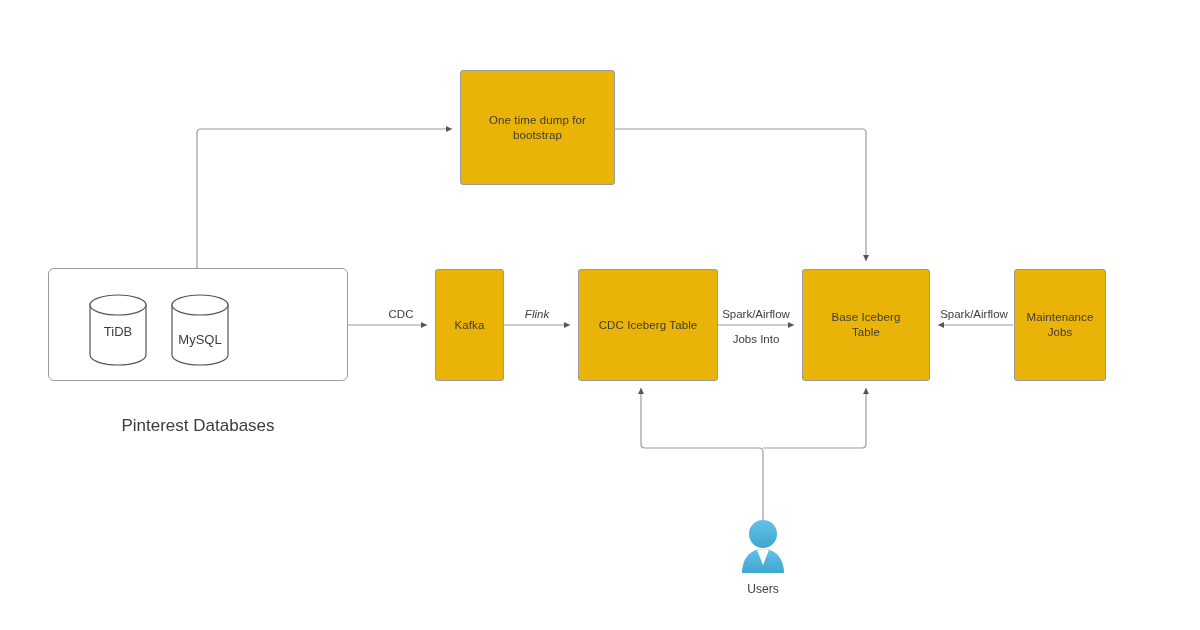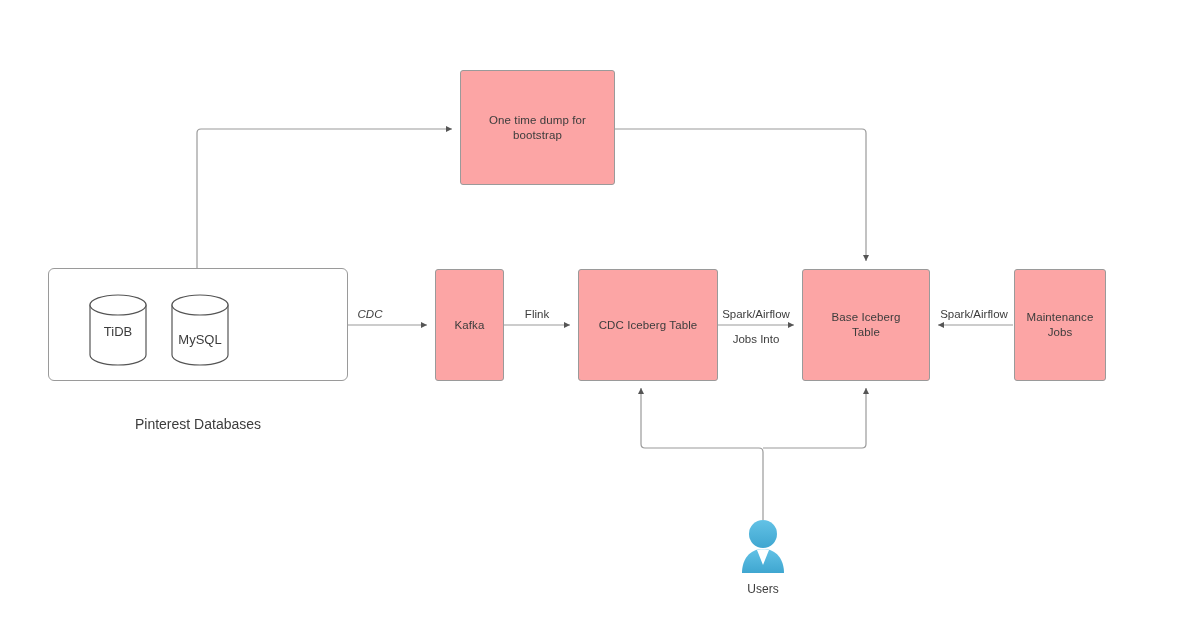--- a/index.html
+++ b/index.html
@@ -24,21 +24,21 @@
     top: 0;
     width: 1200px;
     height: 630px;
     pointer-events: none;
   }
   .node {
     position: absolute;
     box-sizing: border-box;
     border: 1px solid #9a9a9a;
     border-radius: 3px;
-    background: #fca5a5;
+    background: #eab308;
     display: flex;
     align-items: center;
     justify-content: center;
     text-align: center;
     color: #3c3c3c;
     font-size: 11.5px;
     line-height: 1.3;
     letter-spacing: 0.1px;
     z-index: 2;
   }
@@ -46,21 +46,21 @@
     position: absolute;
     box-sizing: border-box;
     border: 1px solid #9a9a9a;
     border-radius: 6px;
     background: #ffffff;
     z-index: 1;
   }
   .group-caption {
     position: absolute;
     color: #3c3c3c;
-    font-size: 14px;
+    font-size: 17px;
     text-align: center;
     white-space: nowrap;
     z-index: 2;
   }
   .cyl {
     position: absolute;
     z-index: 3;
   }
   .cyl svg { display: block; }
   .cyl-label {
@@ -162,23 +162,23 @@
   <div class="node" style="left:460px; top:70px; width:155px; height:115px; padding:0 10px;">One time dump for bootstrap</div>
 
   <div class="node" style="left:435px; top:269px; width:69px; height:112px;text-align:right;">Kafka</div>
 
   <div class="node" style="left:578px; top:269px; width:140px; height:112px; padding:0 14px;">CDC Iceberg Table</div>
 
   <div class="node" style="left:802px; top:269px; width:128px; height:112px; padding:0 16px;">Base Iceberg Table</div>
 
   <div class="node" style="left:1014px; top:269px; width:92px; height:112px; padding:0 4px;">Maintenance Jobs</div>
 
-  <div class="edge-label" style="left:330px; top:308px; width:80px;font-style:italic;">CDC</div>
+  <div class="edge-label" style="left:361px; top:308px; width:80px;">CDC</div>
 
-  <div class="edge-label" style="left:504px; top:308px; width:66px;">Flink</div>
+  <div class="edge-label" style="left:504px; top:308px; width:66px;font-style:italic;">Flink</div>
 
   <div class="edge-label" style="left:714px; top:308px; width:84px;">Spark/Airflow</div>
 
   <div class="edge-label" style="left:714px; top:333px; width:84px;">Jobs Into</div>
 
   <div class="edge-label" style="left:932px; top:308px; width:84px;">Spark/Airflow</div>
 
   <div class="actor" style="left:733px; top:518px; width:60px; height:62px;">
     <svg width="60" height="62" viewBox="0 0 60 62">
       <defs>

